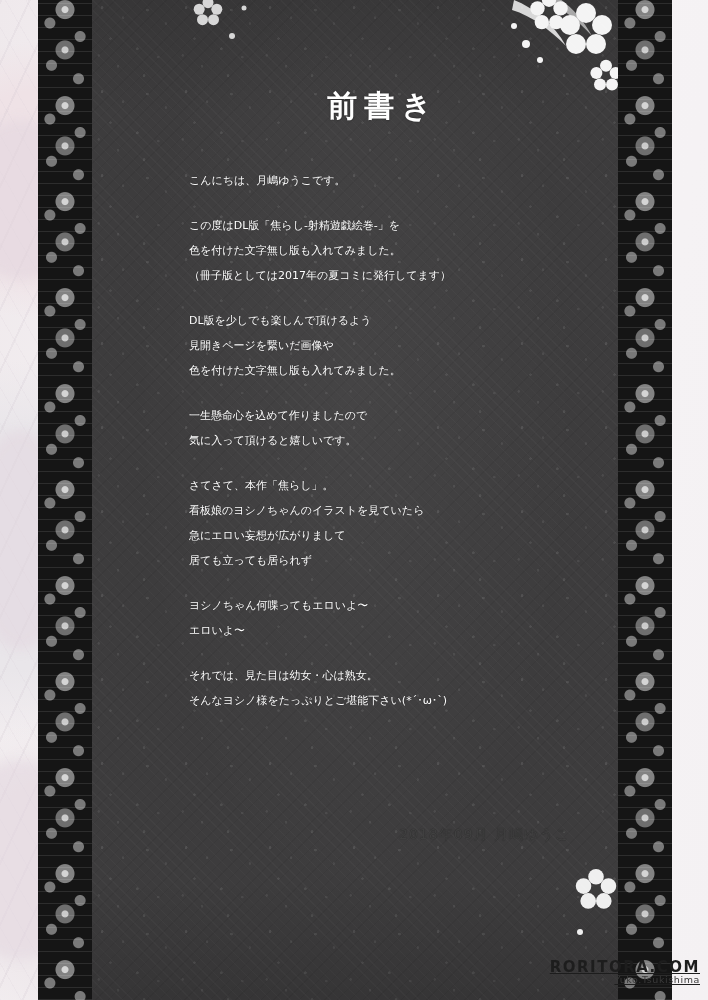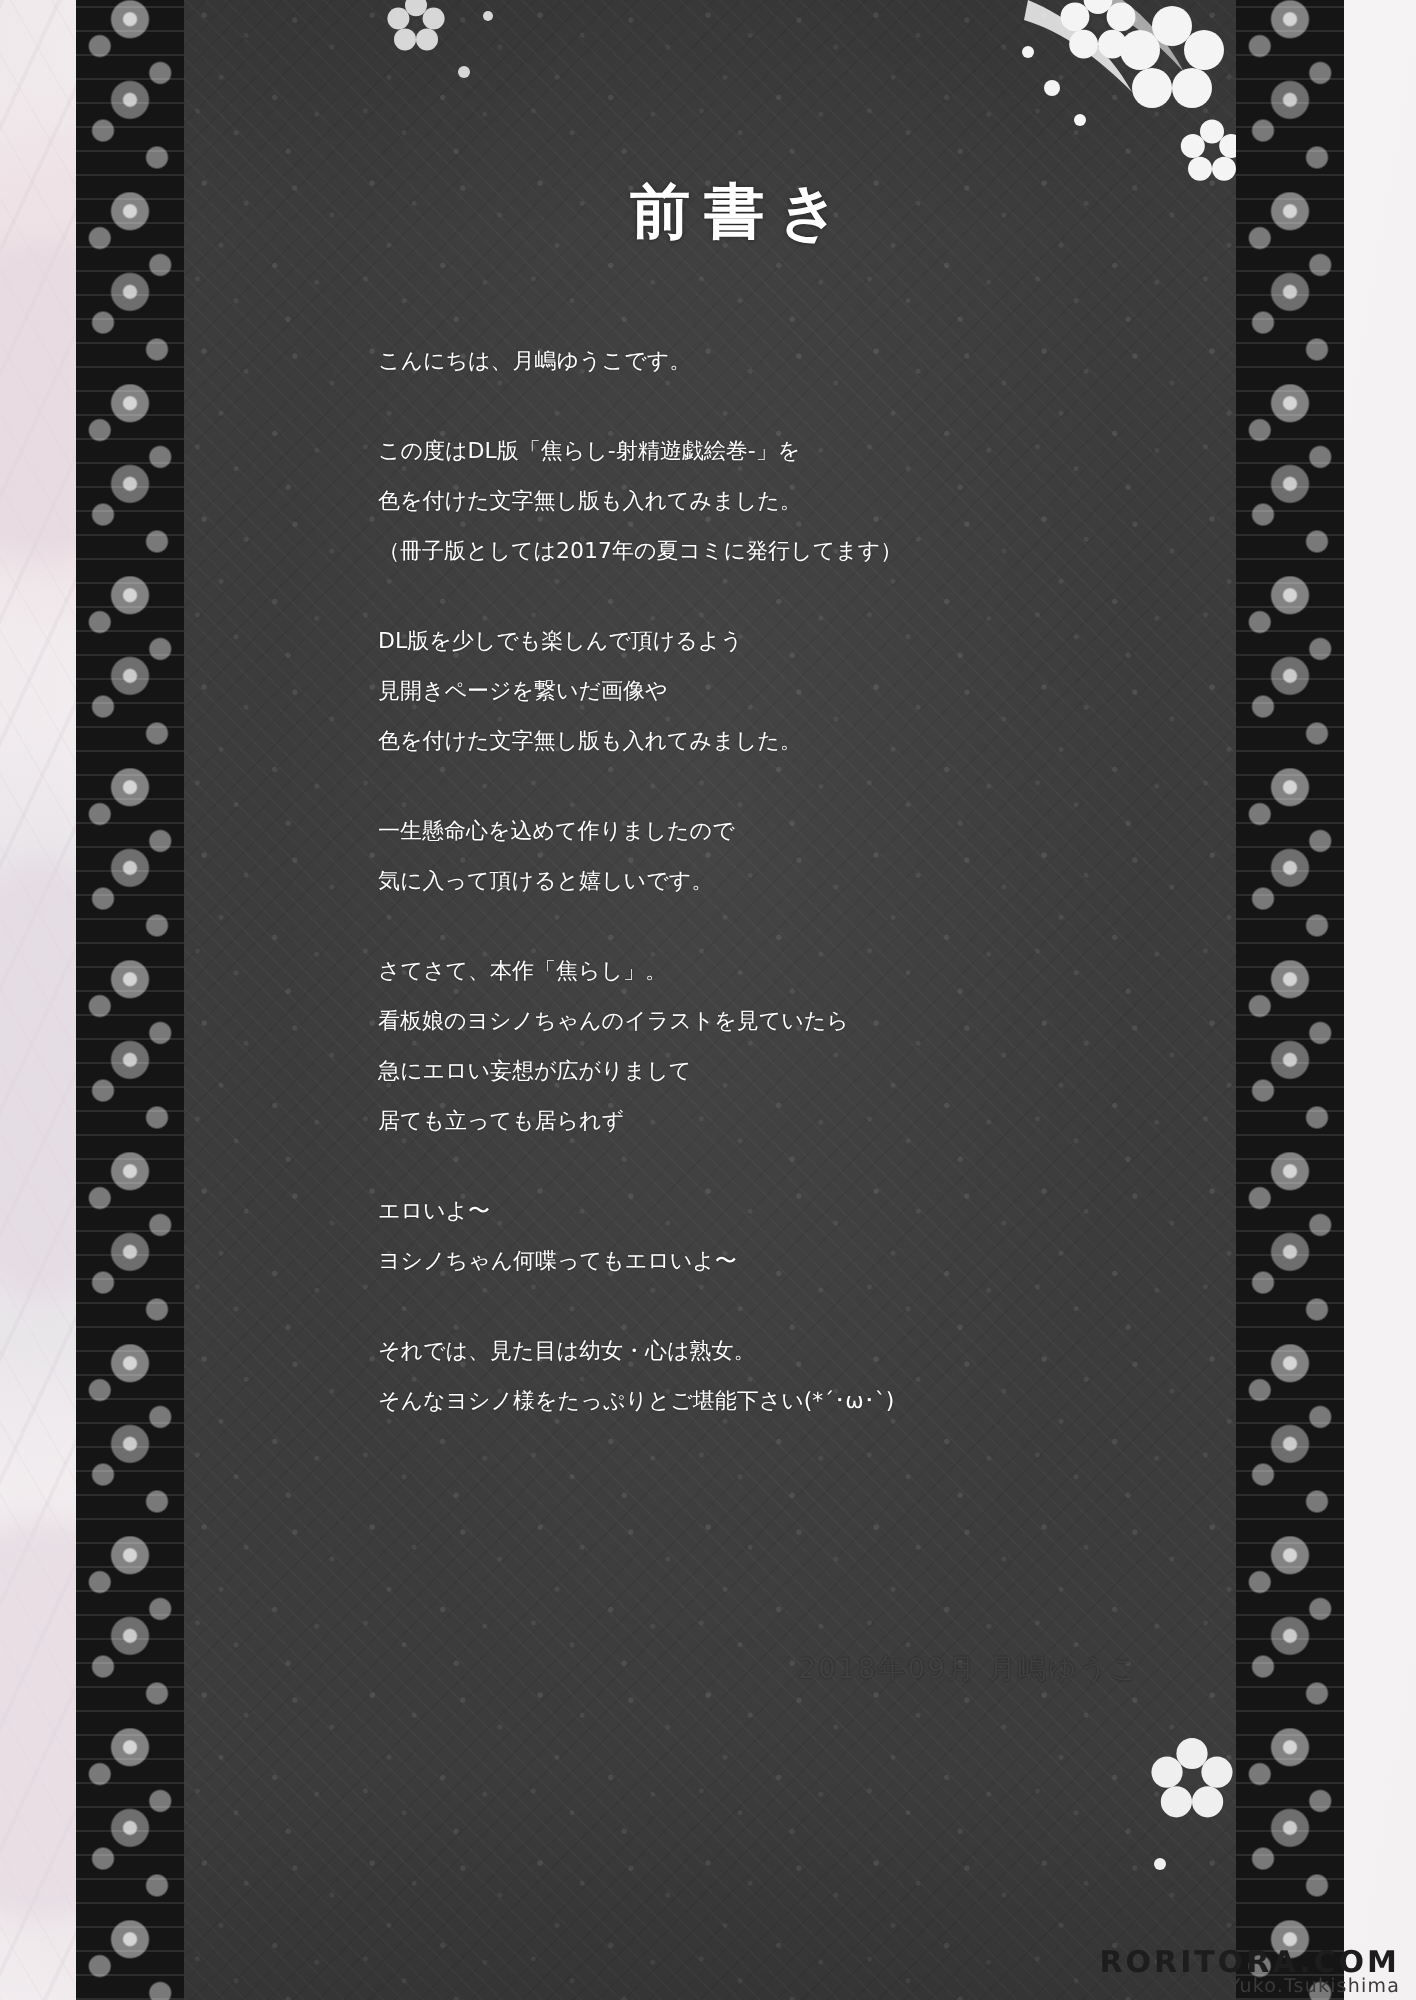--- a/index.html
+++ b/index.html
@@ -127,21 +127,21 @@
   .content {
     position: absolute;
     left: 92px;
     top: 0;
     width: 526px;
     height: 1000px;
     color: #ffffff;
   }
   .title {
     position: absolute;
-    left: 0;
+    left: 12px;
     top: 86px;
     width: 526px;
     text-align: center;
     font-family: "DejaVu Sans", sans-serif;
     font-size: 30px;
     font-weight: 700;
     letter-spacing: 7px;
     color: #ffffff;
     text-shadow: 0 0 2px rgba(0,0,0,.5);
     padding-left: 16px;
@@ -169,24 +169,25 @@
     letter-spacing: 1px;
     color: #404040;
     white-space: nowrap;
     text-shadow: 0 0 1px rgba(0,0,0,.45);
   }
 
   
   .watermark {
     position: absolute;
     right: 8px;
-    bottom: 0;
+    bottom: 14px;
     text-align: right;
     line-height: 1.12;
     color: #1d1d1d;
+    text-decoration: underline;
   }
   .watermark .wm-main {
     font-size: 15px;
     font-weight: 700;
     letter-spacing: 1.5px;
   }
   .watermark .wm-sub {
     font-size: 9.5px;
     letter-spacing: .6px;
     color: #3a3a3a;
@@ -311,22 +312,22 @@
       </p>
 
       <p class="para">
         <span class="line">さてさて、本作「焦らし」。</span>
         <span class="line">看板娘のヨシノちゃんのイラストを見ていたら</span>
         <span class="line">急にエロい妄想が広がりまして</span>
         <span class="line">居ても立っても居られず</span>
       </p>
 
       <p class="para">
+        <span class="line">ヨシノちゃん何喋ってもエロいよ〜</span>
         <span class="line">エロいよ〜</span>
-        <span class="line">ヨシノちゃん何喋ってもエロいよ〜</span>
       </p>
 
       <p class="para tight">
         <span class="line">それでは、見た目は幼女・心は熟女。</span>
         <span class="line">そんなヨシノ様をたっぷりとご堪能下さい(*´･ω･`)</span>
       </p>
 
     </div>
 
     <div class="signature">2018年09月  月嶋ゆうこ</div>

